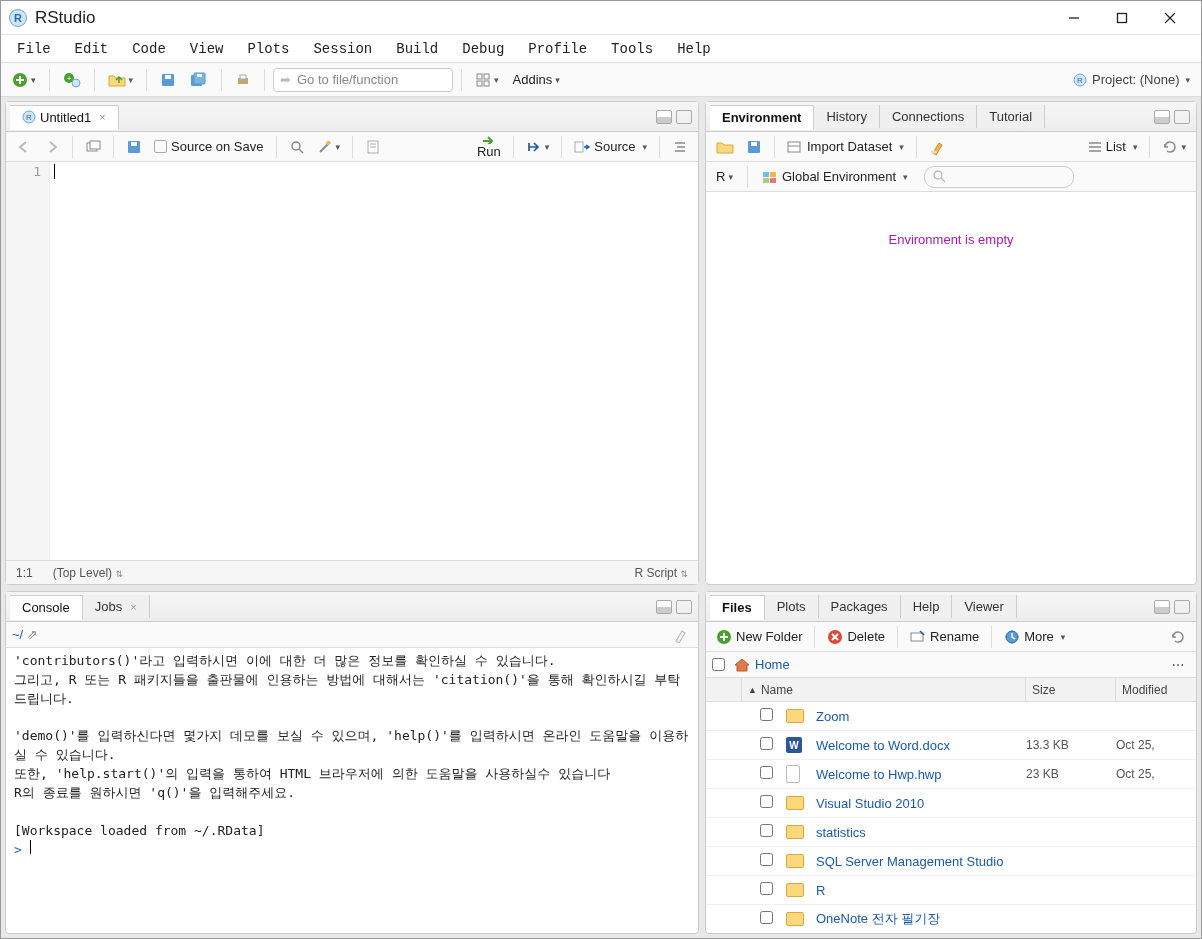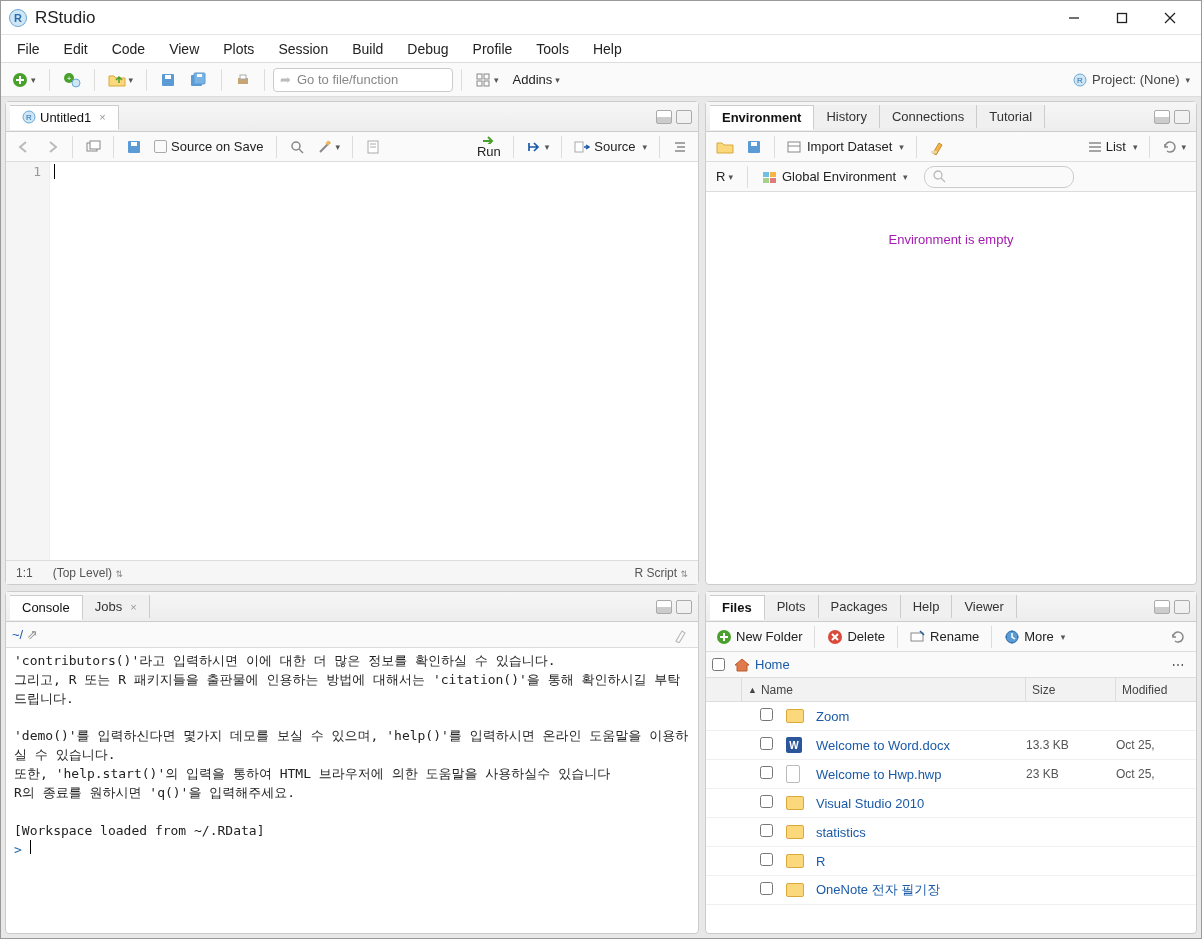--- a/index.html
+++ b/index.html
@@ -45,21 +45,21 @@
 
 .menubar {
   height: 28px;
   display: flex;
   align-items: center;
   padding: 0 6px;
   gap: 4px;
   border-bottom: 1px solid #ddd;
   font-size: 14px;
 }
-.menubar .menu-item { padding: 3px 10px; cursor: default; }
+.menubar .menu-item { padding: 3px 10px; cursor: default; font-family: Liberation Mono, monospace; }
 
 
 .toolbar {
   height: 34px;
   display: flex;
   align-items: center;
   padding: 0 6px;
   gap: 4px;
   border-bottom: 1px solid #ddd;
   background: #fafafa;
@@ -744,20 +744,29 @@
           </div>
           <div class="fname">statistics</div>
           <div class="fsize"></div>
           <div class="fdate"></div>
         </div>
         <div class="file-row">
           <div><input type="checkbox" style=""></div>
           <div>
             <div class="folder-ic"></div>
           </div>
+          <div class="fname">SQL Server Management Studio</div>
+          <div class="fsize"></div>
+          <div class="fdate"></div>
+        </div>
+        <div class="file-row">
+          <div><input type="checkbox" style=""></div>
+          <div>
+            <div class="folder-ic"></div>
+          </div>
           <div class="fname">R</div>
           <div class="fsize"></div>
           <div class="fdate"></div>
         </div>
         <div class="file-row">
           <div><input type="checkbox" style=""></div>
           <div>
             <div class="folder-ic"></div>
           </div>
           <div class="fname">OneNote 전자 필기장</div>

